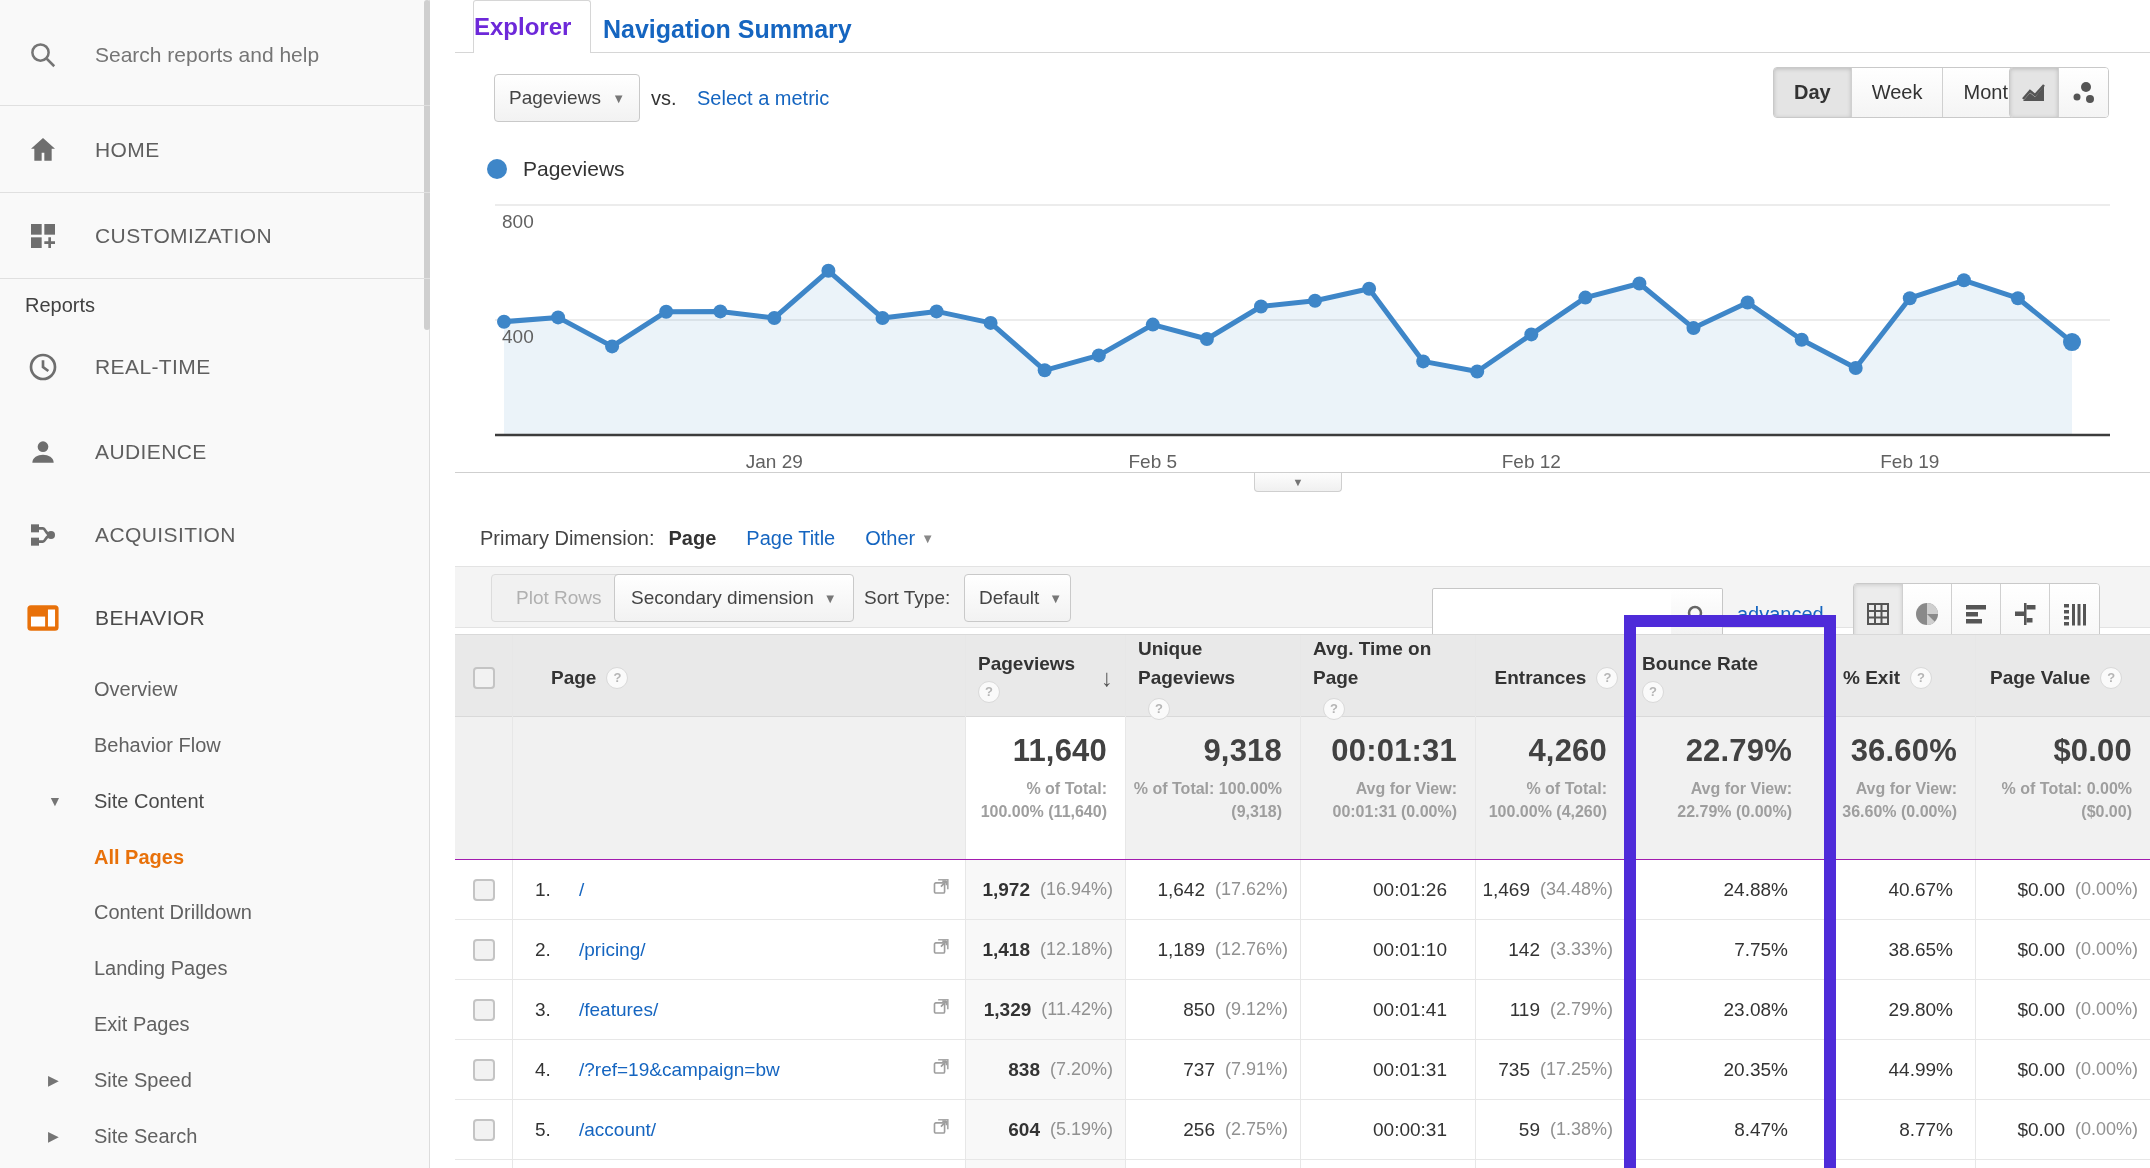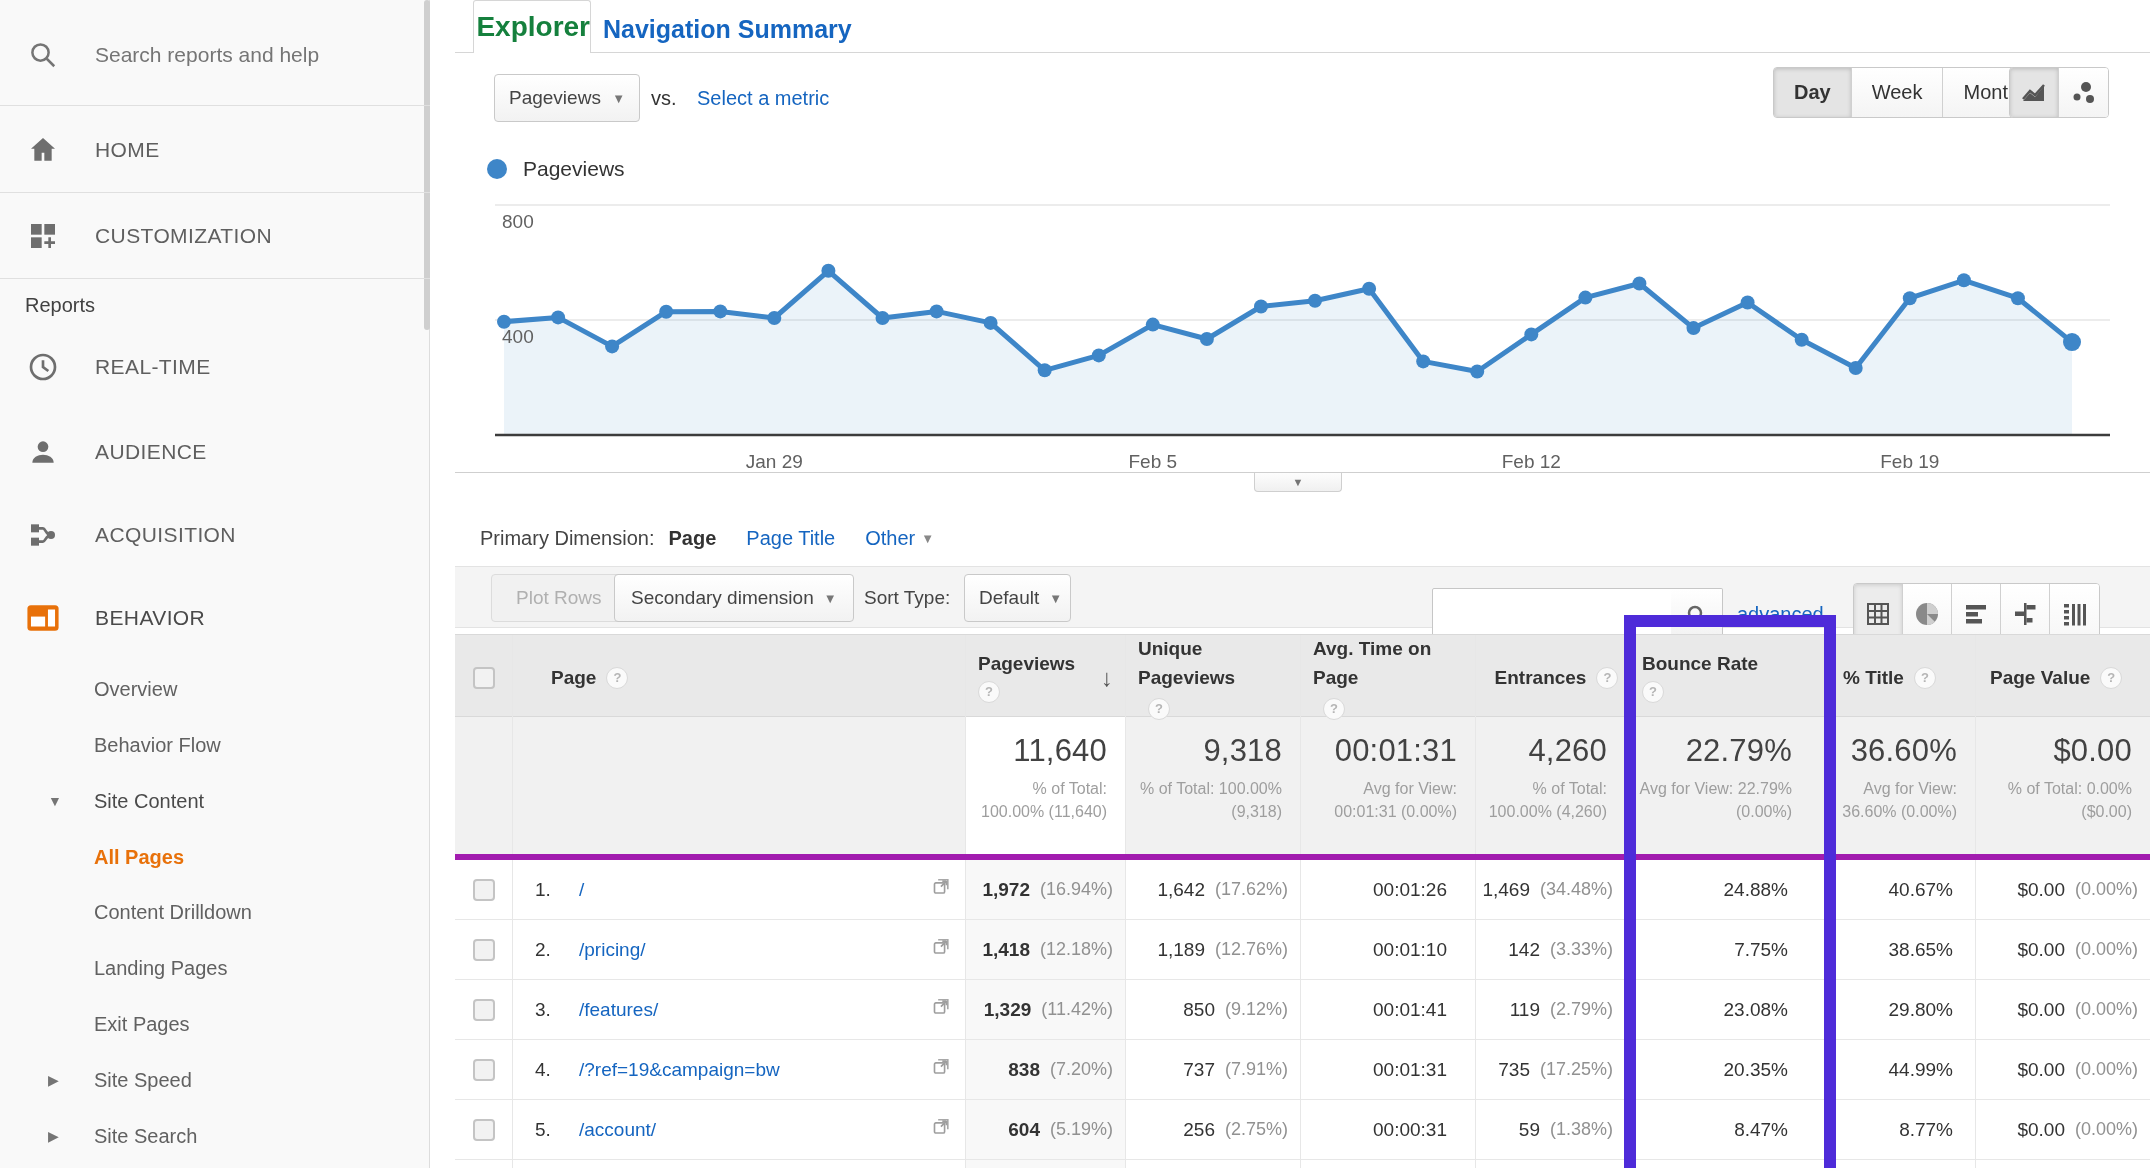--- a/index.html
+++ b/index.html
@@ -19,21 +19,21 @@
   .sb-caret { position:absolute; left:48px; font-size:14px; color:#757575; }
   .sb-section { position:absolute; left:25px; font-size:20px; color:#424242; }
   .active-orange { color:#e8710a !important; font-weight:bold;text-align:right; }
   #sb-scroll-thumb { position:absolute; left:424px; top:0; width:6px; height:330px;
     background:#cfcfcf; border-radius:3px; }
 
   
   #tab-hairline { position:absolute; left:455px; top:52px; width:1695px; height:1px; background:#d6d6d6; }
   #tab-explorer { position:absolute; left:473px; top:0; width:118px; height:53px;
     background:#fff; border:1px solid #d6d6d6; border-bottom:none; border-radius:3px 3px 0 0;
-    display:flex; align-items:center; justify-content:flex-end; font-size:28px; font-weight:bold; color:#15803d; z-index:3; cursor:pointer;}
+    display:flex; align-items:center; justify-content:flex-start; font-size:24px; font-weight:bold; color:#6d28d9; z-index:3; cursor:pointer;}
   #tab-navsummary { position:absolute; left:603px; top:15px; font-size:25px; font-weight:bold;
     color:#1565c0; cursor:pointer; }
 
   
   .btn { background:linear-gradient(#fff,#f2f2f2); border:1px solid #c9c9c9; border-radius:4px;
     color:#444; font-size:19px; cursor:pointer; font-family:"Liberation Sans",sans-serif; }
   #metric-dd { position:absolute; left:494px; top:74px; width:146px; height:48px;
     display:flex; align-items:center; justify-content:space-between; padding:0 14px; }
   .dd-caret { font-size:13px; color:#777; margin-left:10px; }
   #vs-label { position:absolute; left:651px; top:87px; font-size:20px; color:#333; }
@@ -107,21 +107,21 @@
   #thead .cell { display:flex; align-items:center; font-size:19px; font-weight:bold; color:#333; }
   .hwrap { display:flex; flex-wrap:wrap; align-items:center; row-gap:6px; line-height:1.5; }
   .help { display:inline-flex; width:22px; height:22px; border-radius:50%; background:#fafafa;
     border:1px solid #d9d9d9; color:#b5b5b5; font-size:13px; font-weight:bold;
     align-items:center; justify-content:center; margin-left:10px; cursor:pointer; flex:0 0 auto; }
   .sort-arrow { position:absolute; right:12px; top:50%; transform:translateY(-50%);
     font-size:24px; color:#555; cursor:pointer; }
   .cb { width:22px; height:22px; border:2px solid #c4c4c4; border-radius:4px; background:#f2f2f2; cursor:pointer; }
   .cb-cell { display:flex; align-items:center; justify-content:center; }
 
-  #tsummary { height:143px; background:#f1f1f1; border-bottom:6px solid #a21caf; }
+  #tsummary { height:143px; background:#f1f1f1; border-bottom:1px solid #a21caf;font-weight:bold; }
   #tsummary .cell { padding:16px 18px 0 6px; text-align:right; }
   #tsummary .cell.white { background:#fff; }
   .sum-big { font-size:31px; color:#424242; letter-spacing:.2px; }
   .sum-sub { font-size:16px; color:#9e9e9e; margin-top:8px; line-height:1.45; }
 
   .drow { height:60px; background:#fff; border-bottom:1px solid #e7e7e7; font-size:19px; }
   .drow .cell { display:flex; align-items:center; }
   .pv-col { background:#f8f8f8; }
   .page-cell { padding-left:22px; }
   .row-idx { width:44px; color:#333; }
@@ -458,21 +458,21 @@
       <span>Entrances</span>
       <span class="help">?</span>
     </div>
     <div class="cell" style="padding-left:16px;">
       <div>
         <div>Bounce Rate</div>
         <span class="help" style="margin-left:0; margin-top:6px;">?</span>
       </div>
     </div>
     <div class="cell" style="padding-left:10px;">
-      <span>% Title</span>
+      <span>% Exit</span>
       <span class="help">?</span>
     </div>
     <div class="cell" style="padding-left:14px;">
       <span>Page Value</span>
       <span class="help">?</span>
     </div>
   </div>
 
   <div class="trow" id="tsummary">
     <div class="cell"></div>

